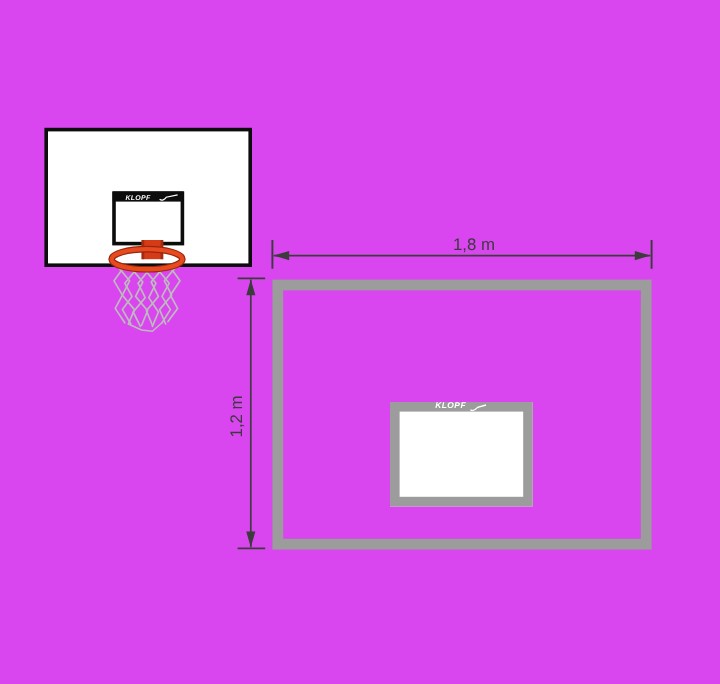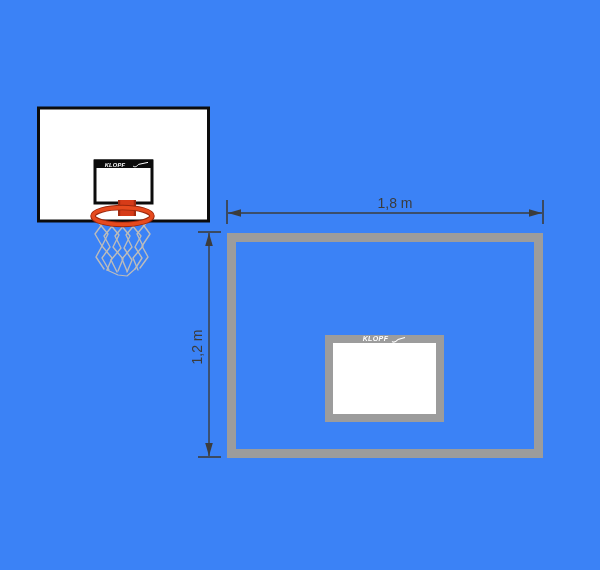--- a/index.html
+++ b/index.html
@@ -1,20 +1,20 @@
 <!DOCTYPE html>
 <html><head>
 <meta charset="utf-8">
 <style>
   html, body { margin: 0; padding: 0; background: #ffffff; }
   .stage {
     position: relative;
     width: 600px;
     height: 570px;
-    background: #3b82f6;
+    background: #d946ef;
     overflow: hidden;
     font-family: "Liberation Sans", sans-serif;
     text-decoration: underline;
   }
   .abs { position: absolute; }
 
   
   .dim-label {
     color: #3b3b3b;
     font-size: 14px;

